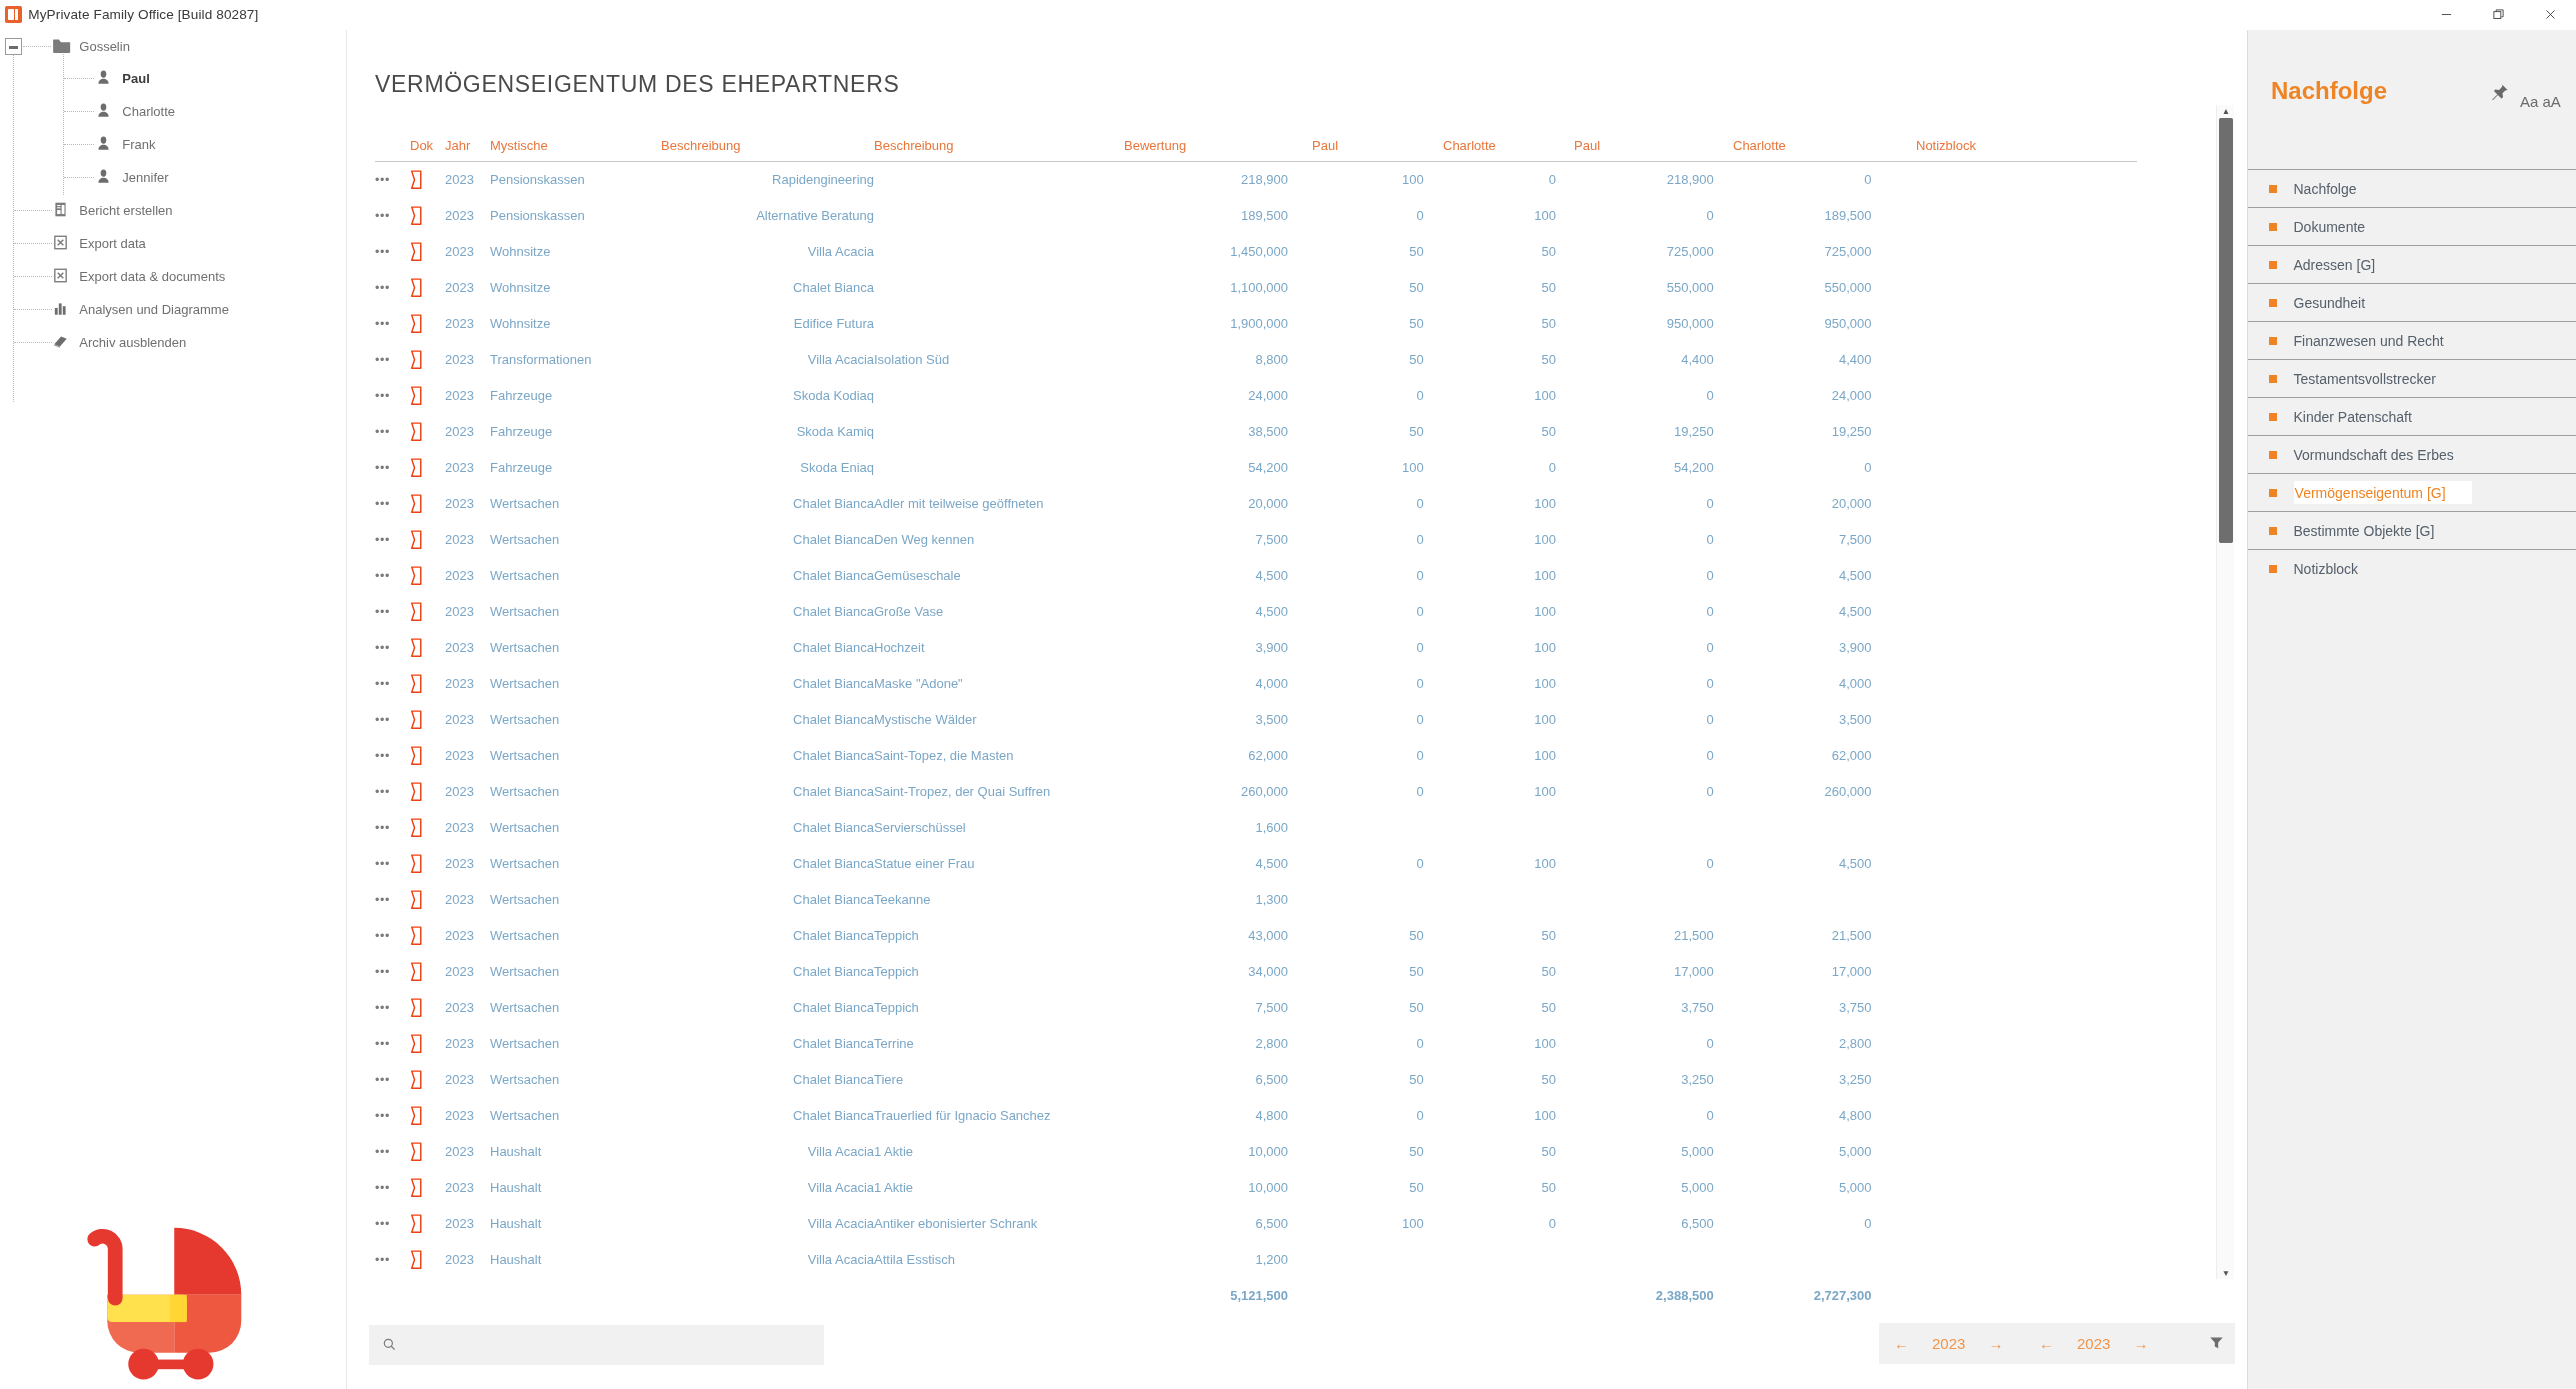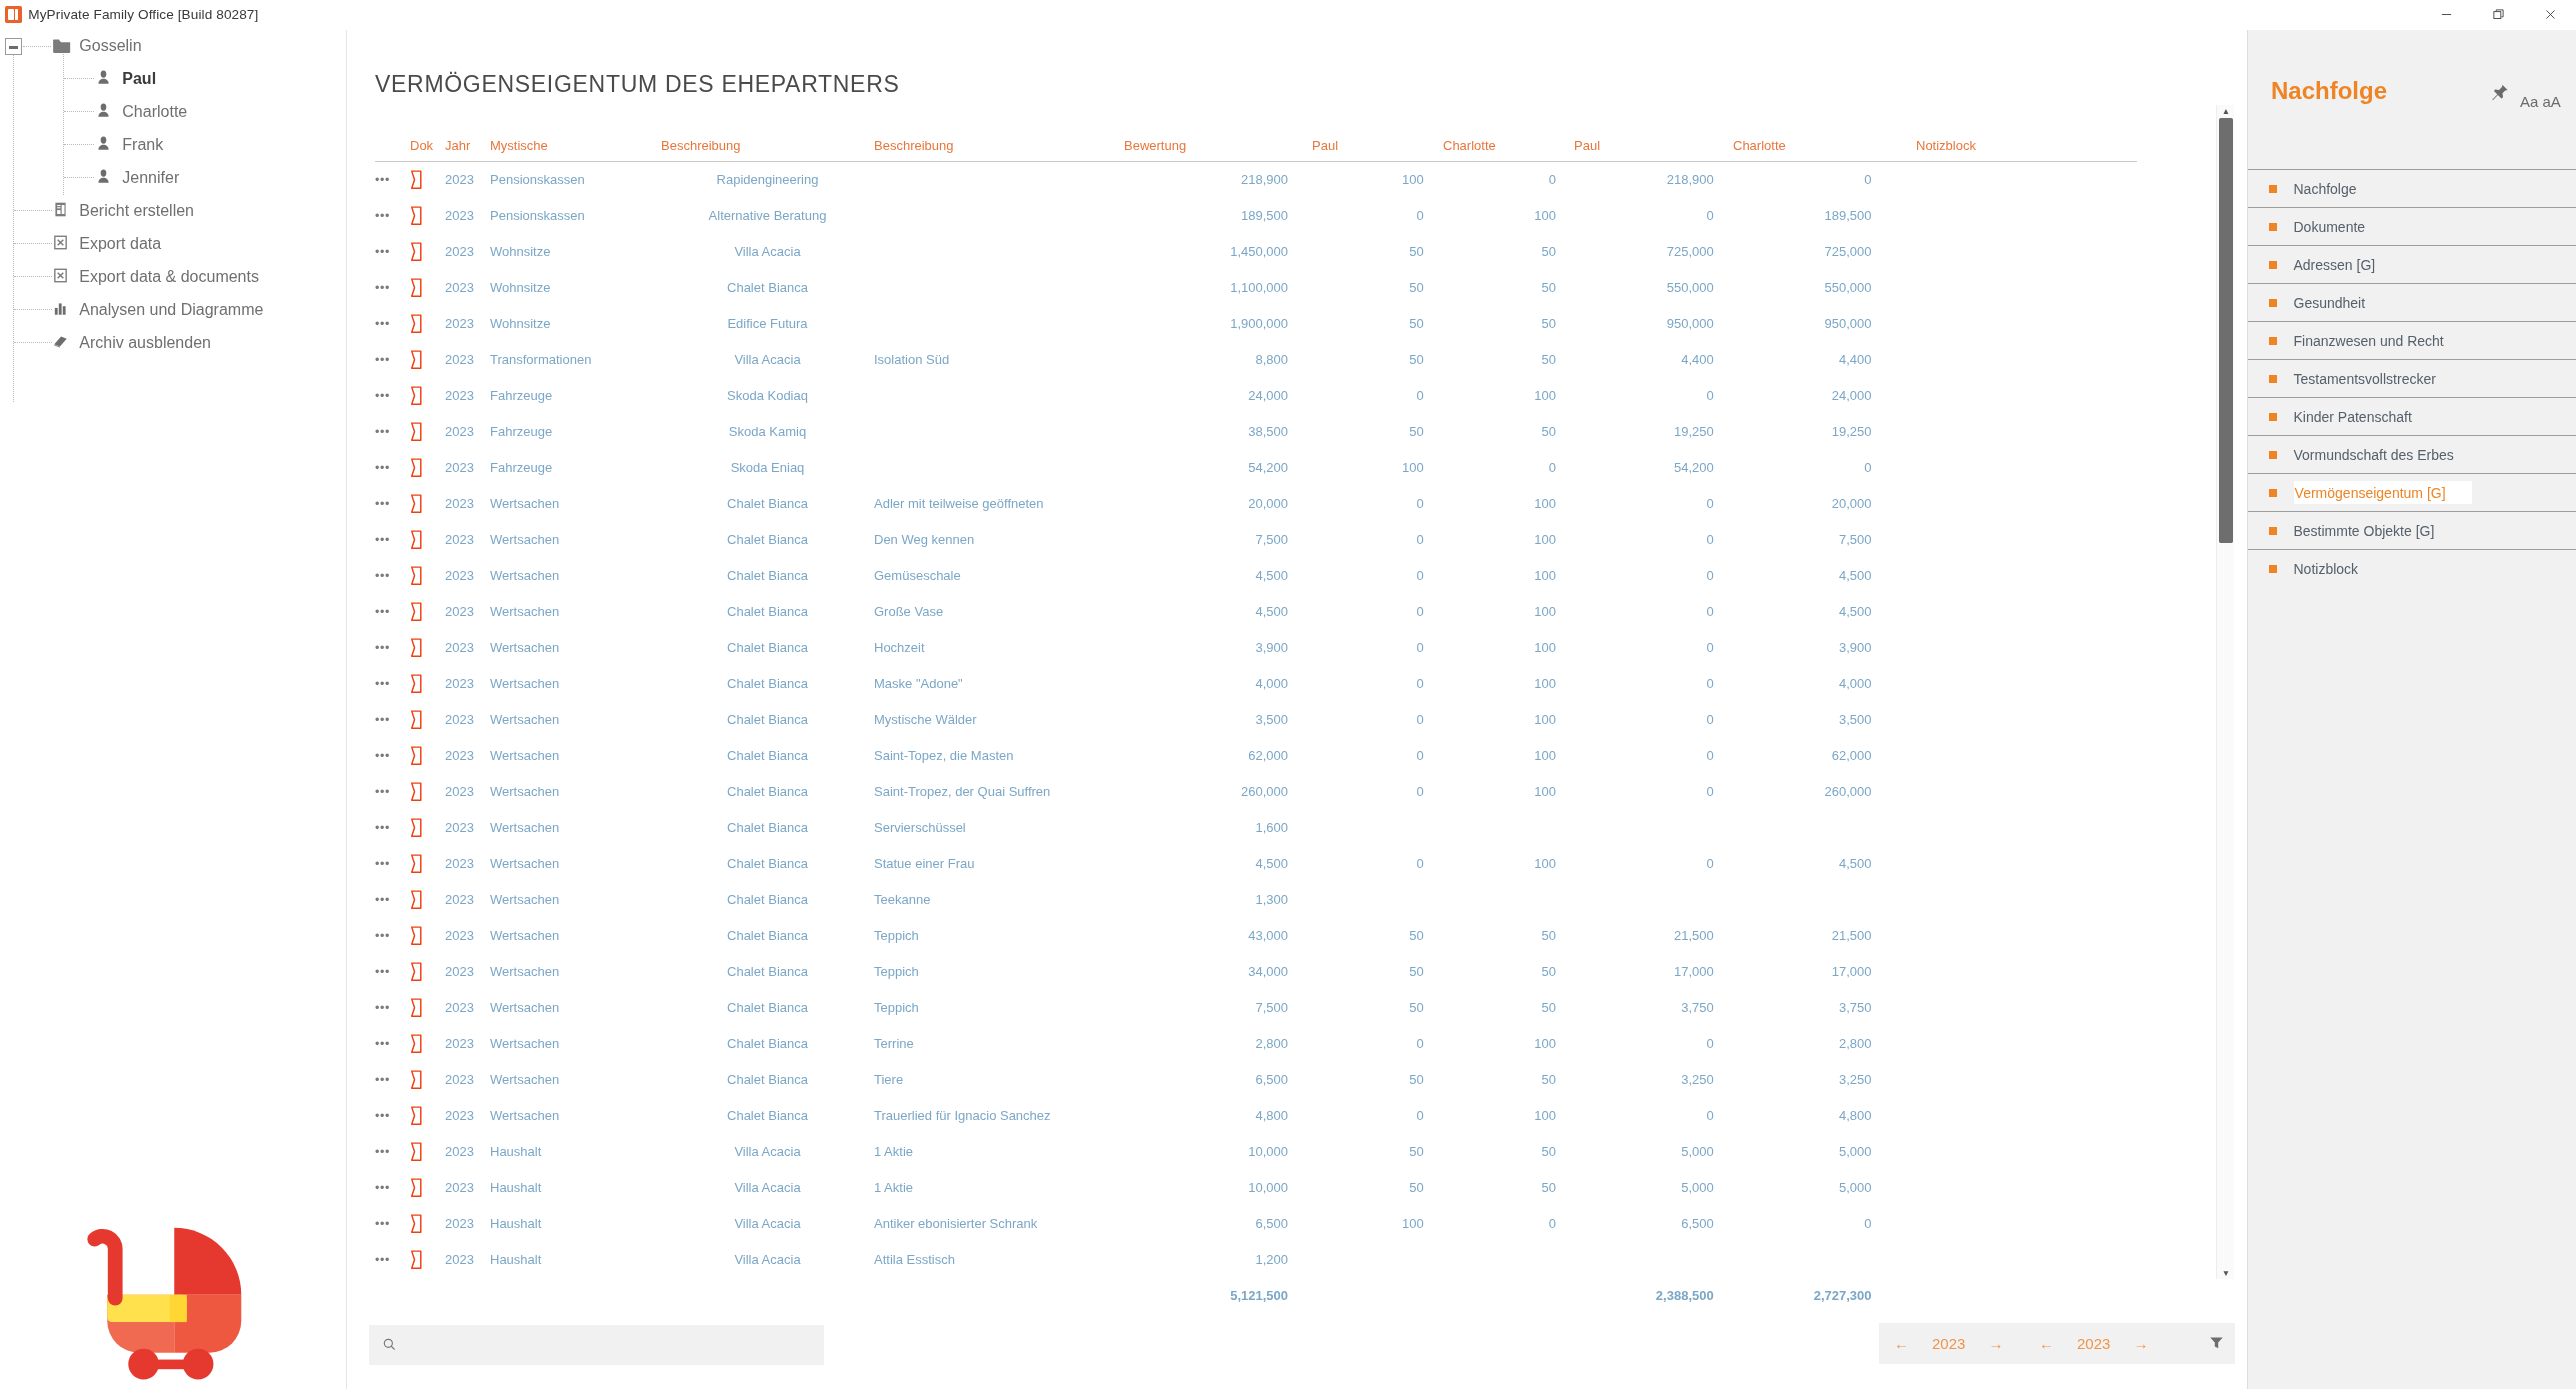--- a/index.html
+++ b/index.html
@@ -39,21 +39,21 @@
   .winbtn svg { display:block; }
 
   
   .leftpanel {
     position:absolute; left:0; top:30px; width:347px; height:1360px;
     background:#ffffff; border-right:0.6px solid #e6e6e6;
   }
   .tree { position:absolute; left:0; top:0; width:347px; }
   .tree-row {
     position:relative; height:33px; display:flex; align-items:center;
-    font-size:16px; color:#6e6e6e; white-space:nowrap;
+    font-size:13px; color:#6e6e6e; white-space:nowrap;
   }
   .tree-row .lbl { color:#6f6f6f; }
   .tree-row.bold .lbl { color:#3c3c3c; font-weight:bold; }
   .dotted-v {
     position:absolute; left:12.5px; top:0; width:0;
     border-left:1.1px dotted #b9b9b9; height:100%;
   }
   .dotted-h {
     position:absolute; height:0; border-top:1.1px dotted #b9b9b9;
   }
@@ -83,21 +83,21 @@
     border-bottom:1.1px solid #c9c9c9;
   }
   table.grid td {
     font-size:13px; color:#7ba7c7; padding:5.7px 0;
     height:36px; vertical-align:middle; white-space:nowrap; overflow:hidden;
   }
   .c-dots  { width:35px;  text-align:left; }
   .c-dok   { width:35px;  text-align:left; }
   .c-jahr  { width:45px;  text-align:left; }
   .c-kat   { width:171px; text-align:left; }
-  .c-besch1{ width:213px; text-align:center; }
+  .c-besch1{ width:213px; text-align:right; }
   .c-besch2{ width:250px; text-align:left; }
   .c-bew   { width:188px; text-align:right; padding-right:24px !important; }
   .c-p1    { width:131px; text-align:right; padding-right:19.3px !important; }
   .c-c1    { width:131px; text-align:right; padding-right:18px !important; }
   .c-p2    { width:159px; text-align:right; padding-right:19.3px !important; }
   .c-c2    { width:159px; text-align:right; padding-right:20.5px !important; }
   .c-notiz { width:auto;  text-align:left; padding-left:24px !important; }
 
   th.c-bew, th.c-p1, th.c-c1, th.c-p2, th.c-c2 { text-align:right; }
   th.c-notiz { text-align:left; }

